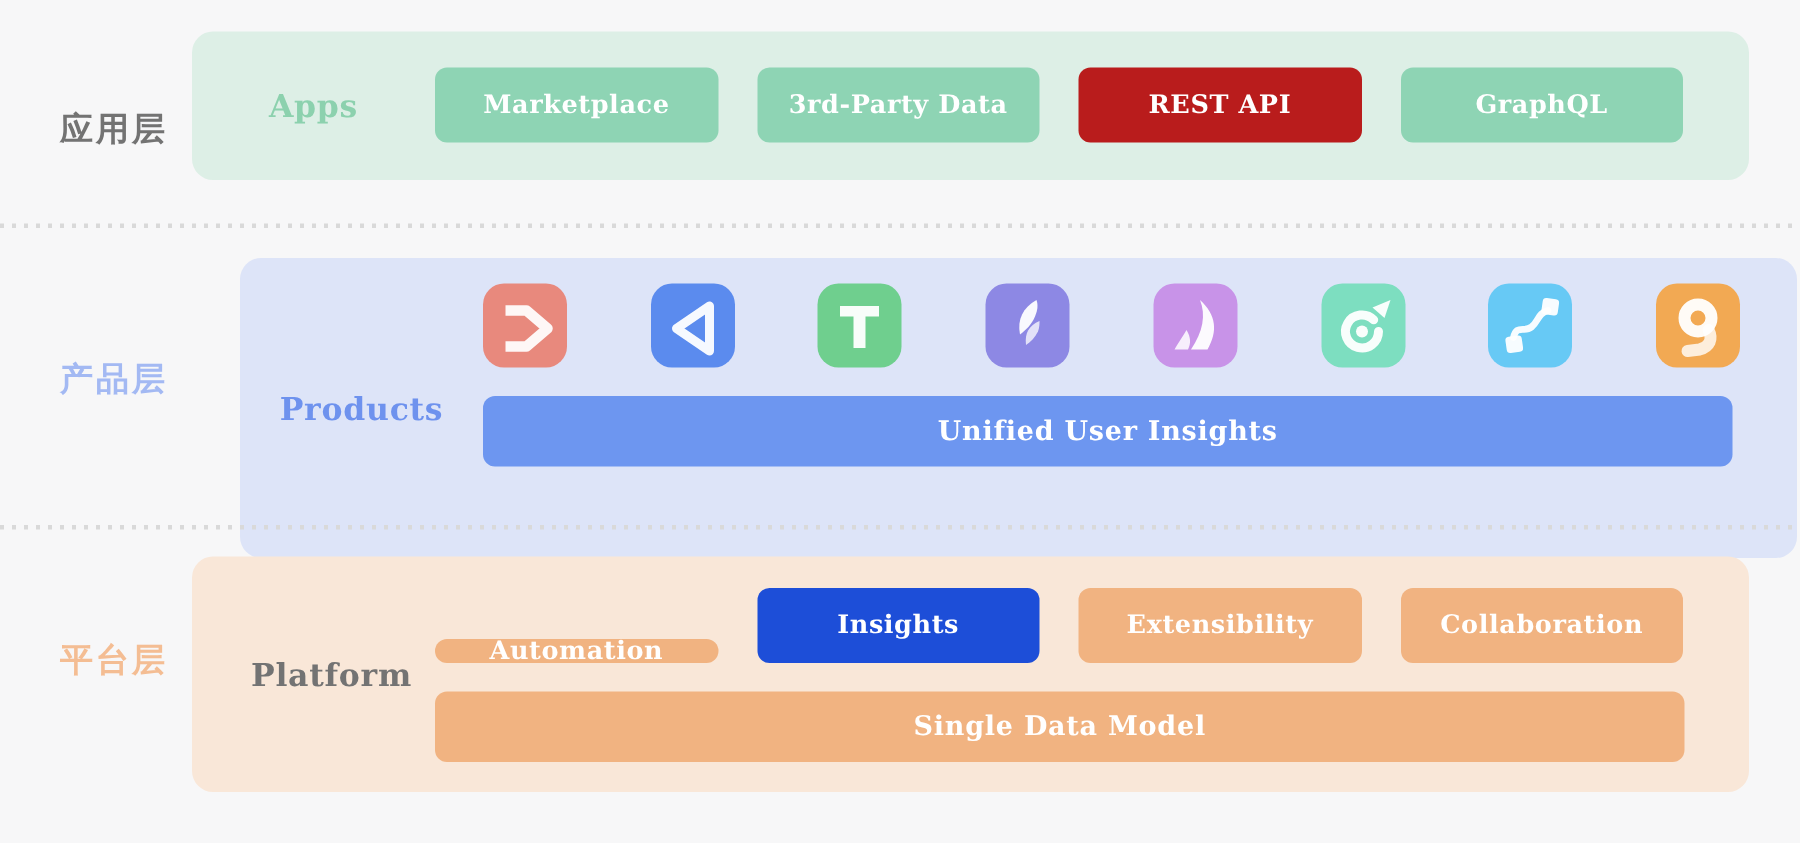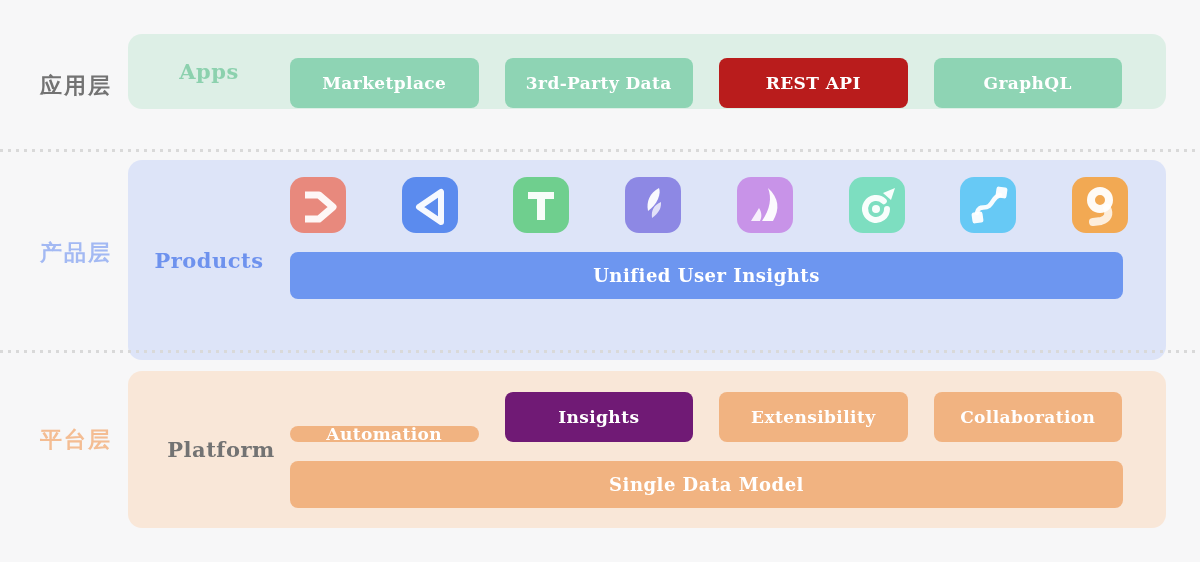--- a/index.html
+++ b/index.html
@@ -44,23 +44,23 @@
   .wide-bar{
     position:absolute;left:162px;right:43px;height:47px;border-radius:8px;
     display:flex;align-items:center;justify-content:center;
     color:#ffffff;font-size:18px;font-weight:bold;letter-spacing:.5px;
   }
   .divider{
     position:absolute;left:0;right:0;height:3px;
     background:repeating-linear-gradient(90deg,#d9d9d9 0 3px,transparent 3px 8px);
   }
   
-  #panel-apps{top:34px;height:75px;}
+  #panel-apps{top:21px;height:99px;}
   #panel-apps .chip-row{top:24px;}
-  #panel-products{top:160px;height:200px;}
+  #panel-products{top:172px;height:200px;margin-left:32px;}
   #panel-products .wide-bar{top:92px;}
   #panel-platform{top:371px;height:157px;}
   #panel-platform .chip-row{top:21px;}
   #panel-platform .wide-bar{top:90px;}
   #side-apps{top:71px;}
   #side-products{top:238px;}
   #side-platform{top:425px;}
   #divider-1{top:149px;}
   #divider-2{top:350px;}
 </style>
@@ -145,18 +145,18 @@
   </div>
   <div class="wide-bar" style="background-color: rgb(109, 150, 240);">Unified User Insights</div>
 </section>
 
 <div class="divider" id="divider-2"></div>
 
 <section class="panel" id="panel-platform" style="background-color: rgb(249, 231, 216);">
   <div class="panel-title" style="color: #737373; padding-left: 12px;">Platform</div>
   <div class="chip-row">
     <div class="chip" style="background-color: rgb(241, 179, 129); margin-top: 34px;">Automation</div>
-    <div class="chip" style="background-color: #701a75;">Insights</div>
+    <div class="chip" style="background-color: #1d4ed8;">Insights</div>
     <div class="chip" style="background-color: rgb(241, 179, 129);">Extensibility</div>
     <div class="chip" style="background-color: rgb(241, 179, 129);">Collaboration</div>
   </div>
   <div class="wide-bar" style="background-color: rgb(241, 179, 129);">Single Data Model</div>
 </section>
 
 </body></html>

